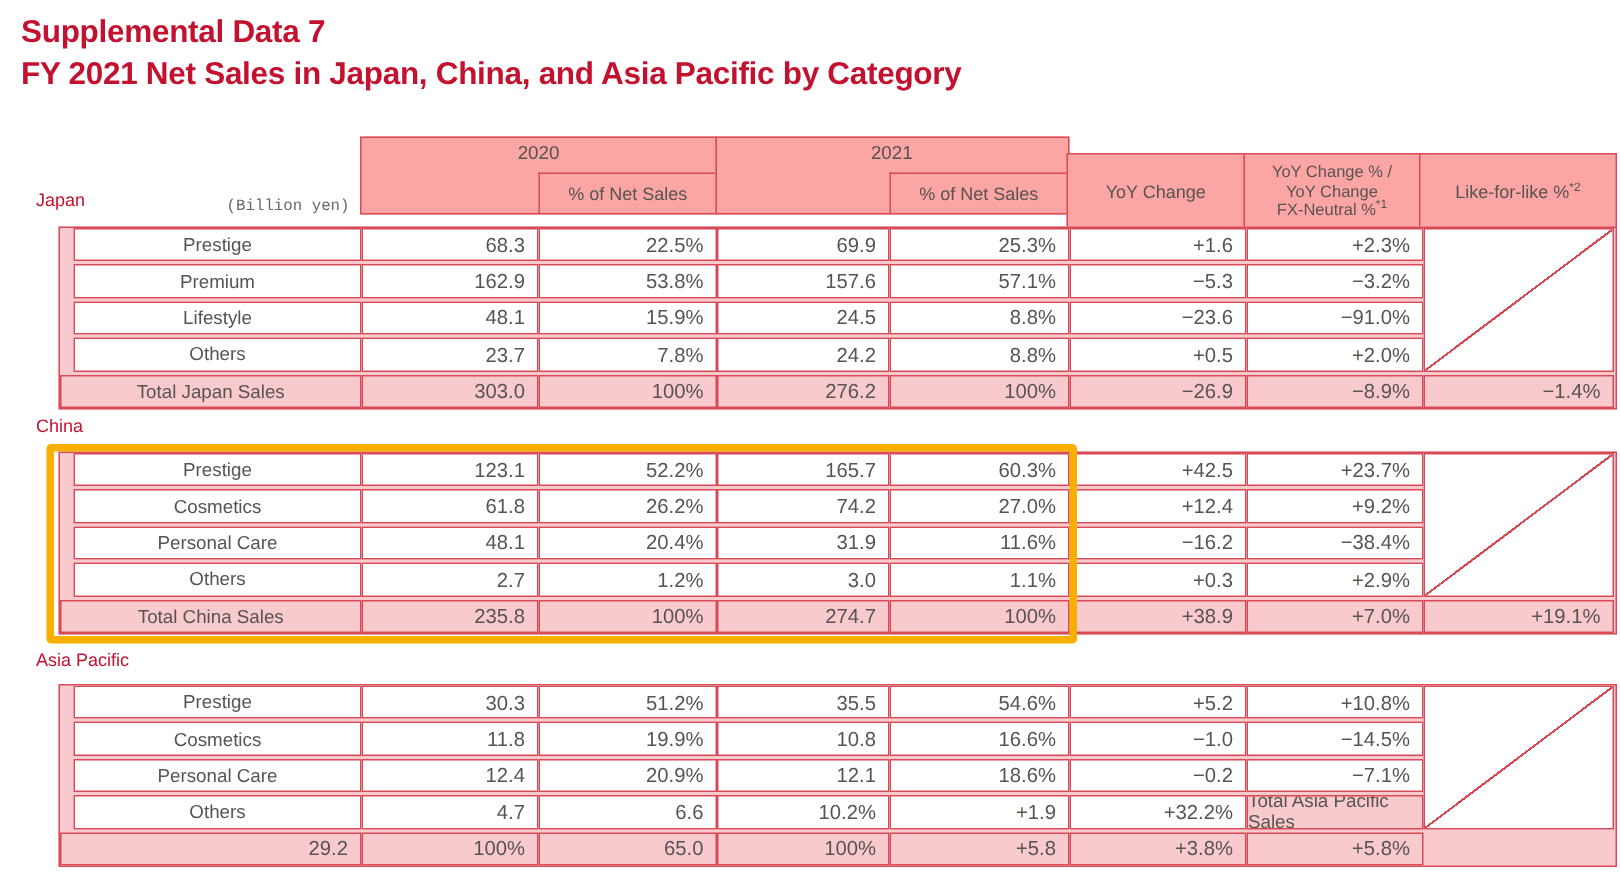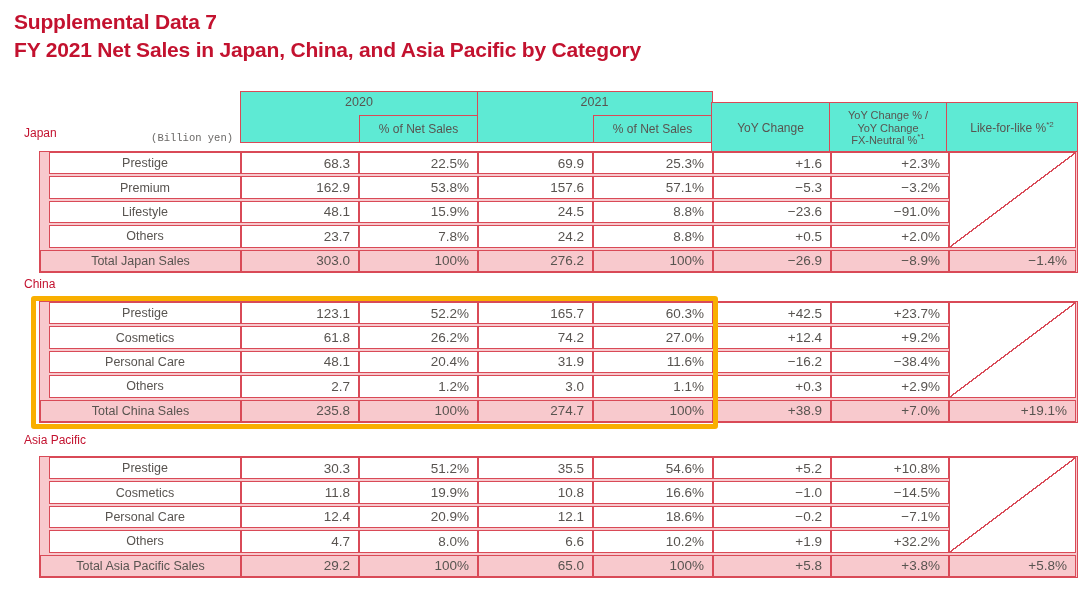--- a/index.html
+++ b/index.html
@@ -14,21 +14,21 @@
 
   .title{position:absolute;left:14px;color:var(--crimson);font-weight:700;font-size:21px;letter-spacing:-0.2px;}
   .title.l1{top:10px}
   .title.l2{top:38px}
 
   .region{position:absolute;left:24px;color:var(--crimson);font-weight:400;font-size:12px;}
   .unit{position:absolute;left:120px;width:113px;top:132px;text-align:right;font-size:10.5px;color:#6a6866;font-family:Liberation Mono, monospace;}
 
   
   .hdr{position:absolute;left:240px;top:91px;height:52px;display:flex;color:var(--txt);}
-  .hbox{position:relative;border:1.5px solid var(--red);background:#5eead4;margin-left:-1.5px;height:52px;}
+  .hbox{position:relative;border:1.5px solid var(--red);background:#fca5a5;margin-left:-1.5px;height:52px;}
   .hbox.first{margin-left:0}
   .yr{position:absolute;top:3px;left:0;width:100%;text-align:center;font-size:12.5px;}
   .sub{position:absolute;right:0;bottom:0;height:27px;border-left:1.5px solid var(--red);border-top:1.5px solid var(--red);
        display:flex;align-items:center;justify-content:center;font-size:12px;}
   .hcell{display:flex;flex-direction:column;align-items:center;justify-content:center;text-align:center;font-size:12px;margin-top:11px;}
   .h3{font-size:11px;line-height:1.18;}
   sup{font-size:8px;vertical-align:super;line-height:0;}
 
   
   .grid{position:absolute;left:39px;width:1039px;height:122px;background:var(--pink);
@@ -180,21 +180,20 @@
       <div class="c num">−14.5%</div>
     <div class="c cat">Personal Care</div>
       <div class="c num">12.4</div>
       <div class="c num">20.9%</div>
       <div class="c num">12.1</div>
       <div class="c num">18.6%</div>
       <div class="c num">−0.2</div>
       <div class="c num">−7.1%</div>
     <div class="c cat">Others</div>
       <div class="c num">4.7</div>
-      <div class="c num">8.0%</div>
       <div class="c num">6.6</div>
       <div class="c num">10.2%</div>
       <div class="c num">+1.9</div>
       <div class="c num">+32.2%</div>
     <div class="c trow tlabel">Total Asia Pacific Sales</div>
       <div class="c num trow">29.2</div>
       <div class="c num trow">100%</div>
       <div class="c num trow">65.0</div>
       <div class="c num trow">100%</div>
       <div class="c num trow">+5.8</div>

